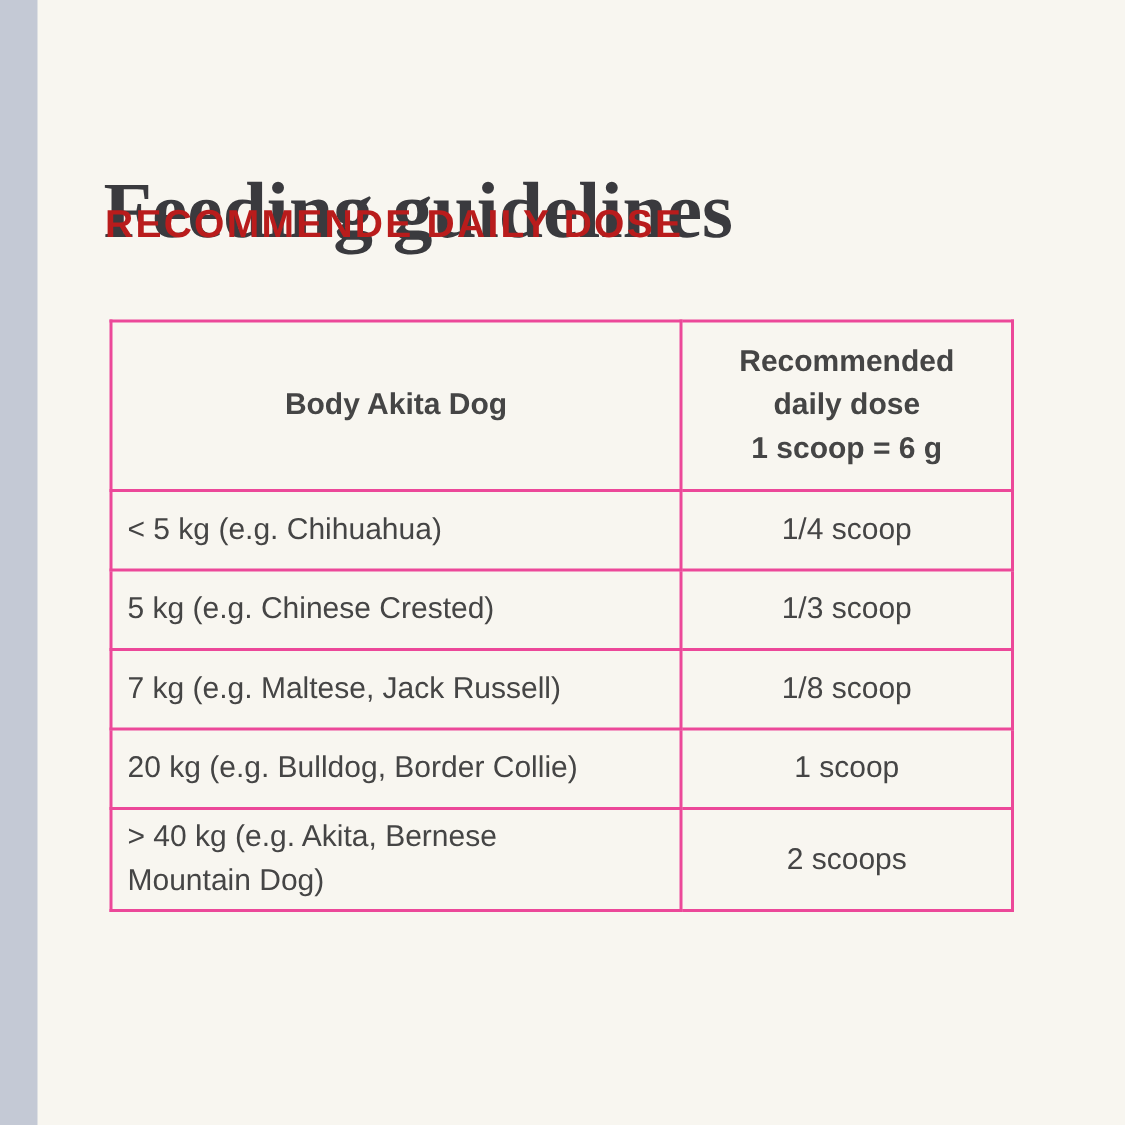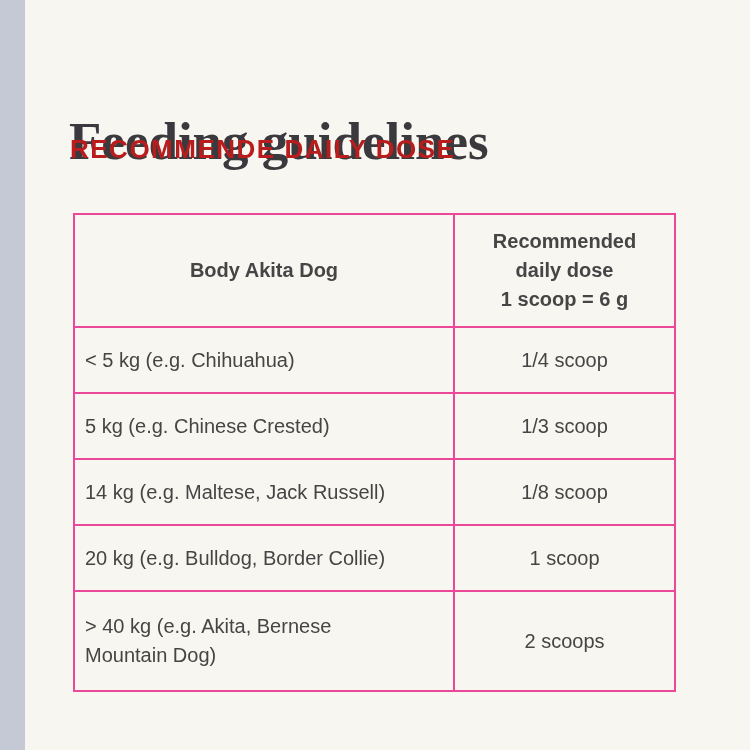--- a/index.html
+++ b/index.html
@@ -60,22 +60,22 @@
     border: 2px solid #ec4899;
     vertical-align: middle;
     white-space: pre-line;
   }
   .feeding-table th {
     font-weight: 700;
     text-align: center;
     line-height: 29px;
   }
   tr.header-row { height: 113px; }
-  tr.data-row   { height: 66px;  }
-  tr.data-row-tall { height: 100px; }
+  tr.data-row   { height: 53px;  }
+  tr.data-row-tall { height: 68px; }
   td.weight-cell {
     text-align: left;
     padding-left: 10px;
     padding-right: 10px;
     line-height: 29px;
   }
   td.dose-cell {
     text-align: center;
     padding: 0 12px;
   }
@@ -102,21 +102,21 @@
     </tr>
     <tr class="data-row">
       <td class="weight-cell">&lt; 5 kg (e.g. Chihuahua)</td>
       <td class="dose-cell">1/4 scoop</td>
     </tr>
     <tr class="data-row">
       <td class="weight-cell">5 kg (e.g. Chinese Crested)</td>
       <td class="dose-cell">1/3 scoop</td>
     </tr>
     <tr class="data-row">
-      <td class="weight-cell">14 kg (e.g. Maltese, Jack Russell)</td>
+      <td class="weight-cell">7 kg (e.g. Maltese, Jack Russell)</td>
       <td class="dose-cell">1/8 scoop</td>
     </tr>
     <tr class="data-row">
       <td class="weight-cell">20 kg (e.g. Bulldog, Border Collie)</td>
       <td class="dose-cell">1 scoop</td>
     </tr>
     <tr class="data-row-tall">
       <td class="weight-cell">&gt; 40 kg (e.g. Akita, Bernese
 Mountain Dog)</td>
       <td class="dose-cell">2 scoops</td>

